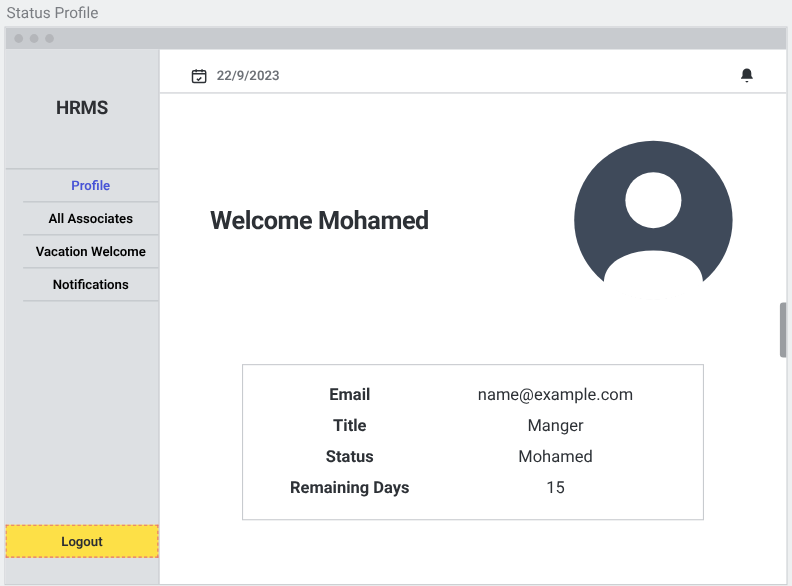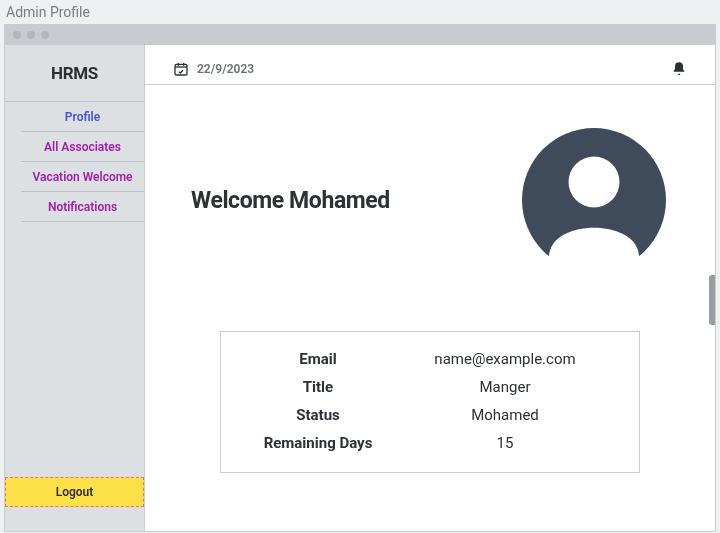--- a/index.html
+++ b/index.html
@@ -3,23 +3,23 @@
 <meta charset="utf-8">
 <style>
   * { box-sizing: border-box; margin: 0; padding: 0; }
   html, body { width: 720px; height: 533px; font-family: -apple-system, "Segoe UI", Roboto, Helvetica, Arial, sans-serif; background: #eef0f1; color: #2b2d33; overflow: hidden; }
   .page-title { font-size: 14px; color: #7a7d82; padding: 4px 6px; }
   .window { margin: 0 4px; border: 1px solid #c8cbcf; background: #fff; height: 508px; position: relative; overflow: hidden; }
   .title-bar { height: 20px; background: #c8cbcf; display: flex; align-items: center; padding-left: 8px; gap: 6px; }
   .tdot { width: 8px; height: 8px; border-radius: 50%; background: #b4b6ba; }
   .body { display: flex; height: calc(100% - 20px); }
   .sidebar { width: 140px; background: #dde0e3; border-right: 1px solid #c8cbcf; display: flex; flex-direction: column; }
-  .brand { text-align: center; font-weight: 700; font-size: 17px; color: #2d2f33; padding: 18px 0; border-bottom: 1px solid #bcc0c4; letter-spacing: -0.3px; }
+  .brand { text-align: center; font-weight: 700; font-size: 17px; color: #2d2f33; padding: 44px 0; border-bottom: 1px solid #bcc0c4; letter-spacing: -0.3px; }
   .nav { display: flex; flex-direction: column; padding-left: 16px; }
-  .nav-item { height: 30px; display: flex; align-items: center; justify-content: center; font-size: 12px; font-weight: 600; color: #a21caf; border-bottom: 1px solid #bec2c6; cursor: pointer; }
+  .nav-item { height: 30px; display: flex; align-items: center; justify-content: center; font-size: 12px; font-weight: 600; color: #000000; border-bottom: 1px solid #bec2c6; cursor: pointer; }
   .nav-item.active { color: #4753d6; }
   .spacer { flex: 1; }
   .logout { margin: 0; height: 30px; display: flex; align-items: center; justify-content: center; font-size: 12px; font-weight: 600; color: #2b2d33; background: #fde047; border: 1px dashed #e57373; cursor: pointer; }
   .sidebar-bottom-gap { height: 24px; }
   .content { flex: 1; display: flex; flex-direction: column; overflow: hidden; }
   .topbar { height: 32px; border-bottom: 1px solid #c8cbcf; display: flex; align-items: center; justify-content: space-between; padding: 0 28px; margin-top: 8px; }
   .date-wrap { display: flex; align-items: center; gap: 8px; }
   .date-text { font-size: 12px; color: #6d7177; font-weight: 600; }
   .main { flex: 1; overflow-y: auto; padding: 40px 46px 8px 46px; }
   .hero { display: flex; align-items: center; justify-content: space-between; gap: 24px; margin-bottom: 56px; }
@@ -29,21 +29,21 @@
   .info-row { display: flex; align-items: center; margin-bottom: 10px; }
   .info-row:last-child { margin-bottom: 0; }
   .info-label { width: 150px; text-align: center; font-weight: 700; font-size: 15px; color: #2d3136; }
   .info-value { flex: 1; text-align: center; font-size: 15px; color: #2d3136; }
   .right-handle { position: absolute; right: 0; top: 250px; width: 6px; height: 50px; background: #9a9da1; border-radius: 3px 0 0 3px; }
   svg { display: block; }
 </style>
 </head>
 <body>
 
-<div class="page-title">Admin Profile</div>
+<div class="page-title">Status Profile</div>
 
 <div class="window">
   <div class="title-bar">
     <span class="tdot"></span>
     <span class="tdot"></span>
     <span class="tdot"></span>
   </div>
 
   <div class="body">
     <aside class="sidebar">

